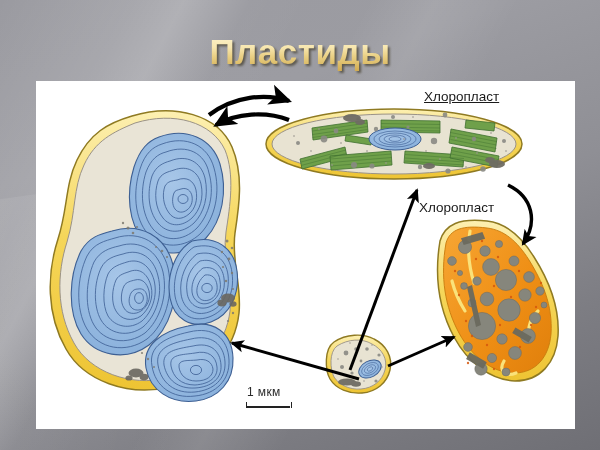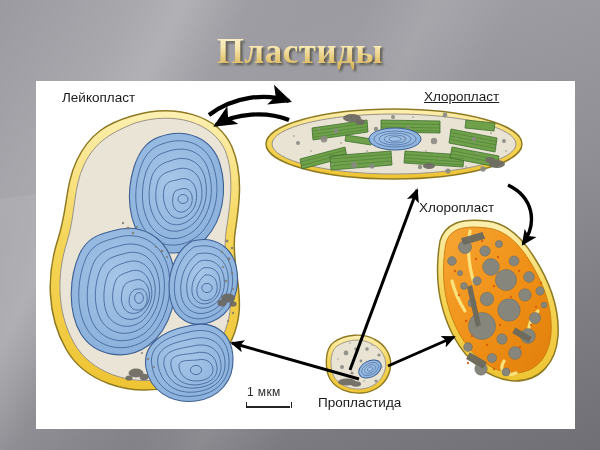--- a/index.html
+++ b/index.html
@@ -19,21 +19,21 @@
   
   #slide:before{
     content:"";position:absolute;left:-10%;top:40%;width:70%;height:80%;
     background:linear-gradient(115deg, rgba(255,255,255,0.10), rgba(255,255,255,0) 60%);
     transform:rotate(-8deg);pointer-events:none;
   }
 
   #title{
     position:absolute;left:0;right:0;top:32px;text-align:center;
     font-size:35px;font-weight:bold;letter-spacing:0.5px;
-    font-family:Liberation Serif, serif;
+    font-family:Liberation Sans, sans-serif;
     background:linear-gradient(180deg,#fdf4d2 0%, #f7e7b0 38%, #e9cf82 62%, #cfa94e 100%);
     -webkit-background-clip:text;background-clip:text;color:transparent;
     -webkit-text-fill-color:transparent;
     filter:drop-shadow(2px 2px 1px rgba(40,32,10,0.55));
     user-select:none;
   }
 
   #panel{
     position:absolute;left:36px;top:81px;width:539px;height:348px;
     background:#ffffff;
@@ -394,24 +394,22 @@
           <path d="M173,34 C198,15 230,12 253,20" stroke-width="4.2" marker-end="url(#ah)"></path>
           <path d="M253,39 C230,30 200,32 180,44" stroke-width="4.2" marker-end="url(#ah)"></path>
           <path d="M472,104 C497,116 502,141 487,163" stroke-width="3.4" marker-end="url(#ahb)"></path>
           <path d="M314,289 L381,109" stroke-width="3.0" marker-end="url(#ahb)"></path>
           <path d="M323,298 L196,262" stroke-width="3.0" marker-end="url(#ahb)"></path>
           <path d="M352,285 L418,256" stroke-width="3.0" marker-end="url(#ahb)"></path>
         </g>
       </svg>
     </div>
 
-    <div class="lbl" id="lbl-leuco">Лейкопласт</div>
     <div class="lbl" id="lbl-chloro">Хлоропласт</div>
     <div class="lbl" id="lbl-chromo">Хлоропласт</div>
-    <div class="lbl" id="lbl-proplast">Пропластида</div>
 
     <div id="scale-wrap">
       <div id="scale-txt">1 мкм</div>
       <div id="scale-bar"></div>
     </div>
 
   </div>
 </div>
 
 </body></html>

